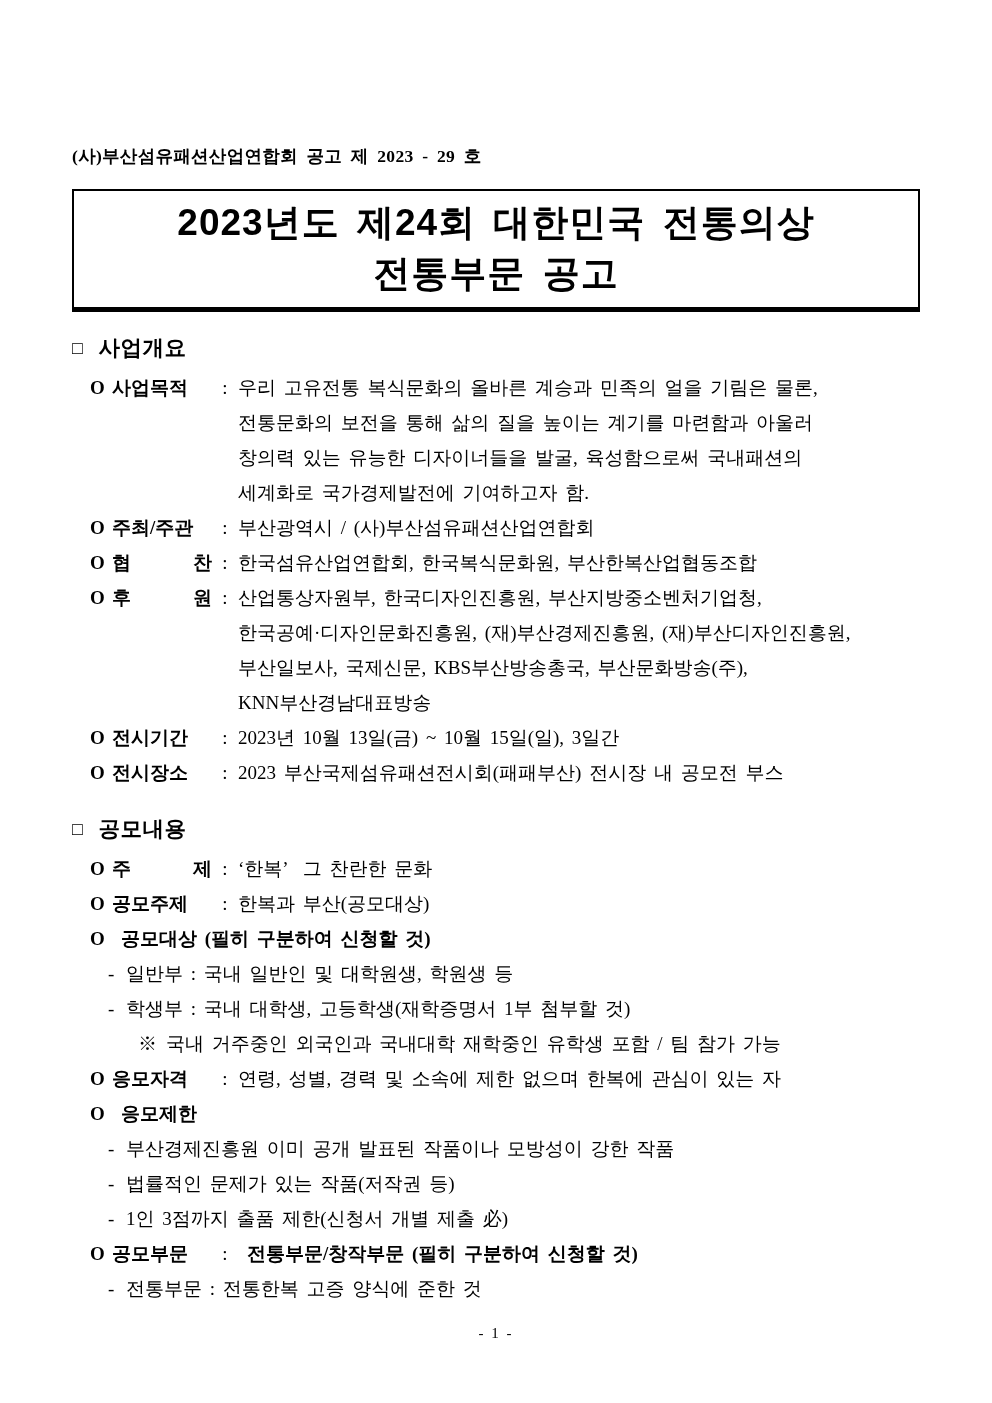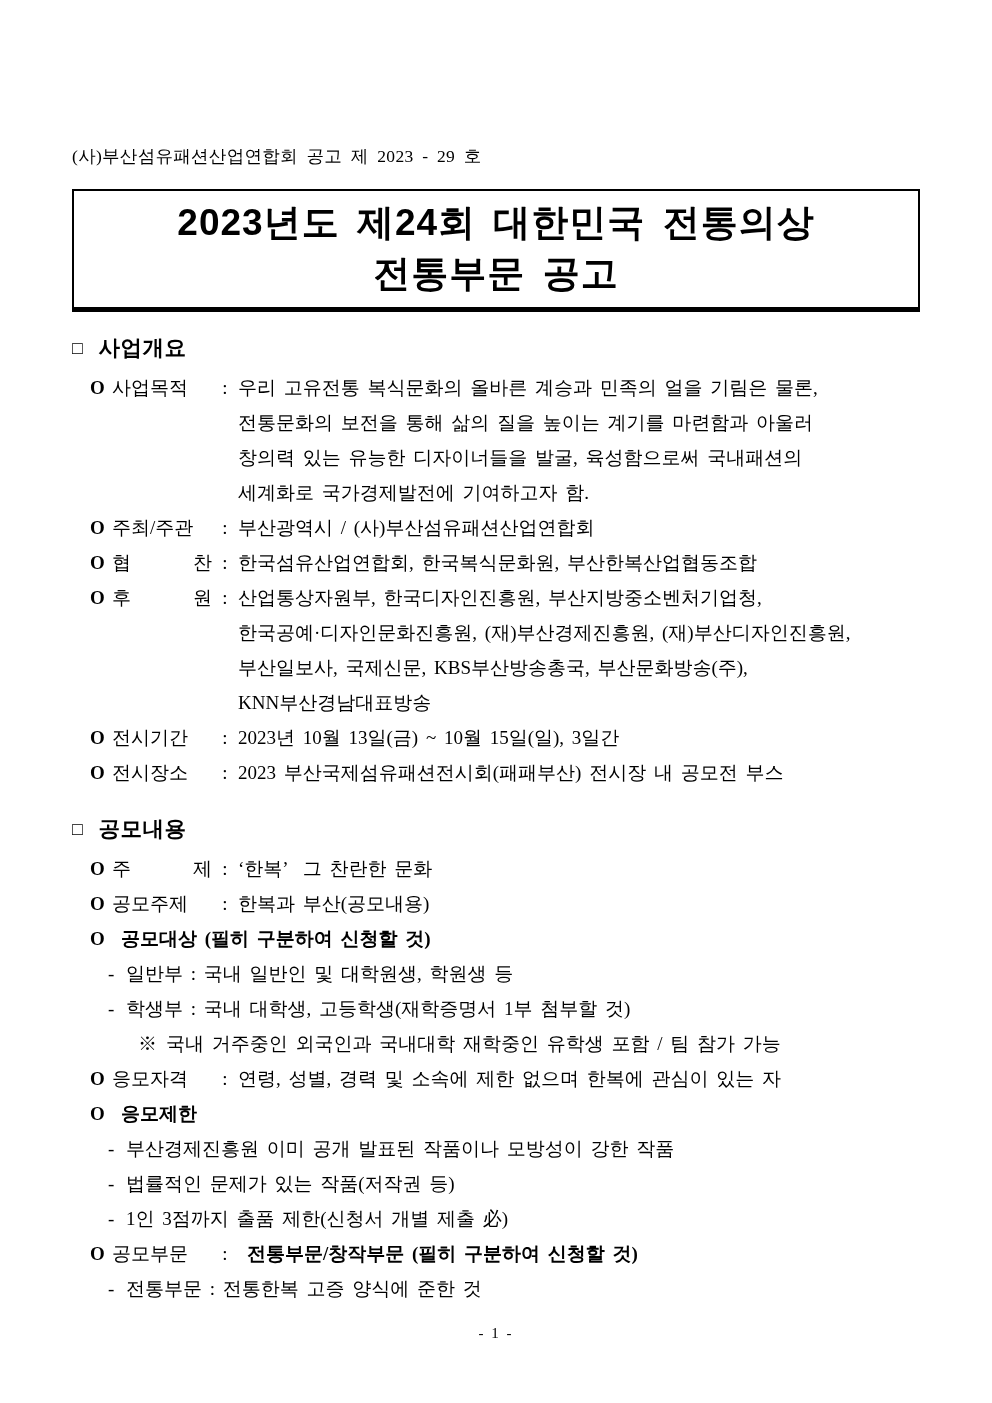--- a/index.html
+++ b/index.html
@@ -13,20 +13,21 @@
     overflow: hidden;
   }
   .inner { padding: 0 72px; }
 
   .doc-number {
     padding-top: 144px;
     font-size: 17.5px;
     line-height: 24px;
     letter-spacing: 0.3px;
     word-spacing: 4px;
+    font-weight: bold;
   }
 
   .title-box {
     margin-top: 21px;
     border: 2px solid #000000;
     border-bottom-width: 5px;
     text-align: center;
     padding: 6px 0 8px 0;
     background: #ffffff;
   }
@@ -66,21 +67,21 @@
   }
   .row .bullet {
     margin-left: 18px;
     width: 22px;
     flex: 0 0 22px;
     font-weight: bold;
   }
   .row .label {
     width: 100px;
     flex: 0 0 100px;
-    font-weight: normal;
+    font-weight: bold;
     text-align: justify;
     text-align-last: justify;
     text-justify: inter-character;
     overflow: hidden;
     white-space: nowrap;
   }
   .row .colon {
     width: 26px;
     flex: 0 0 26px;
     text-align: center;
@@ -198,21 +199,21 @@
         <span class="bullet">O</span>
         <span class="label">주 제</span>
         <span class="colon">:</span>
         <span class="txt">‘한복’  그 찬란한 문화</span>
       </div>
 
       <div class="row">
         <span class="bullet">O</span>
         <span class="label">공모주제</span>
         <span class="colon">:</span>
-        <span class="txt">한복과 부산(공모내용)</span>
+        <span class="txt">한복과 부산(공모대상)</span>
       </div>
 
       <div class="row">
         <span class="bullet">O</span>
         <span class="txt bold">공모대상 (필히 구분하여 신청할 것)</span>
       </div>
 
       <div class="row dash-row">
         <span class="dash">-</span>
         <span class="txt">일반부 : 국내 일반인 및 대학원생, 학원생 등</span>

